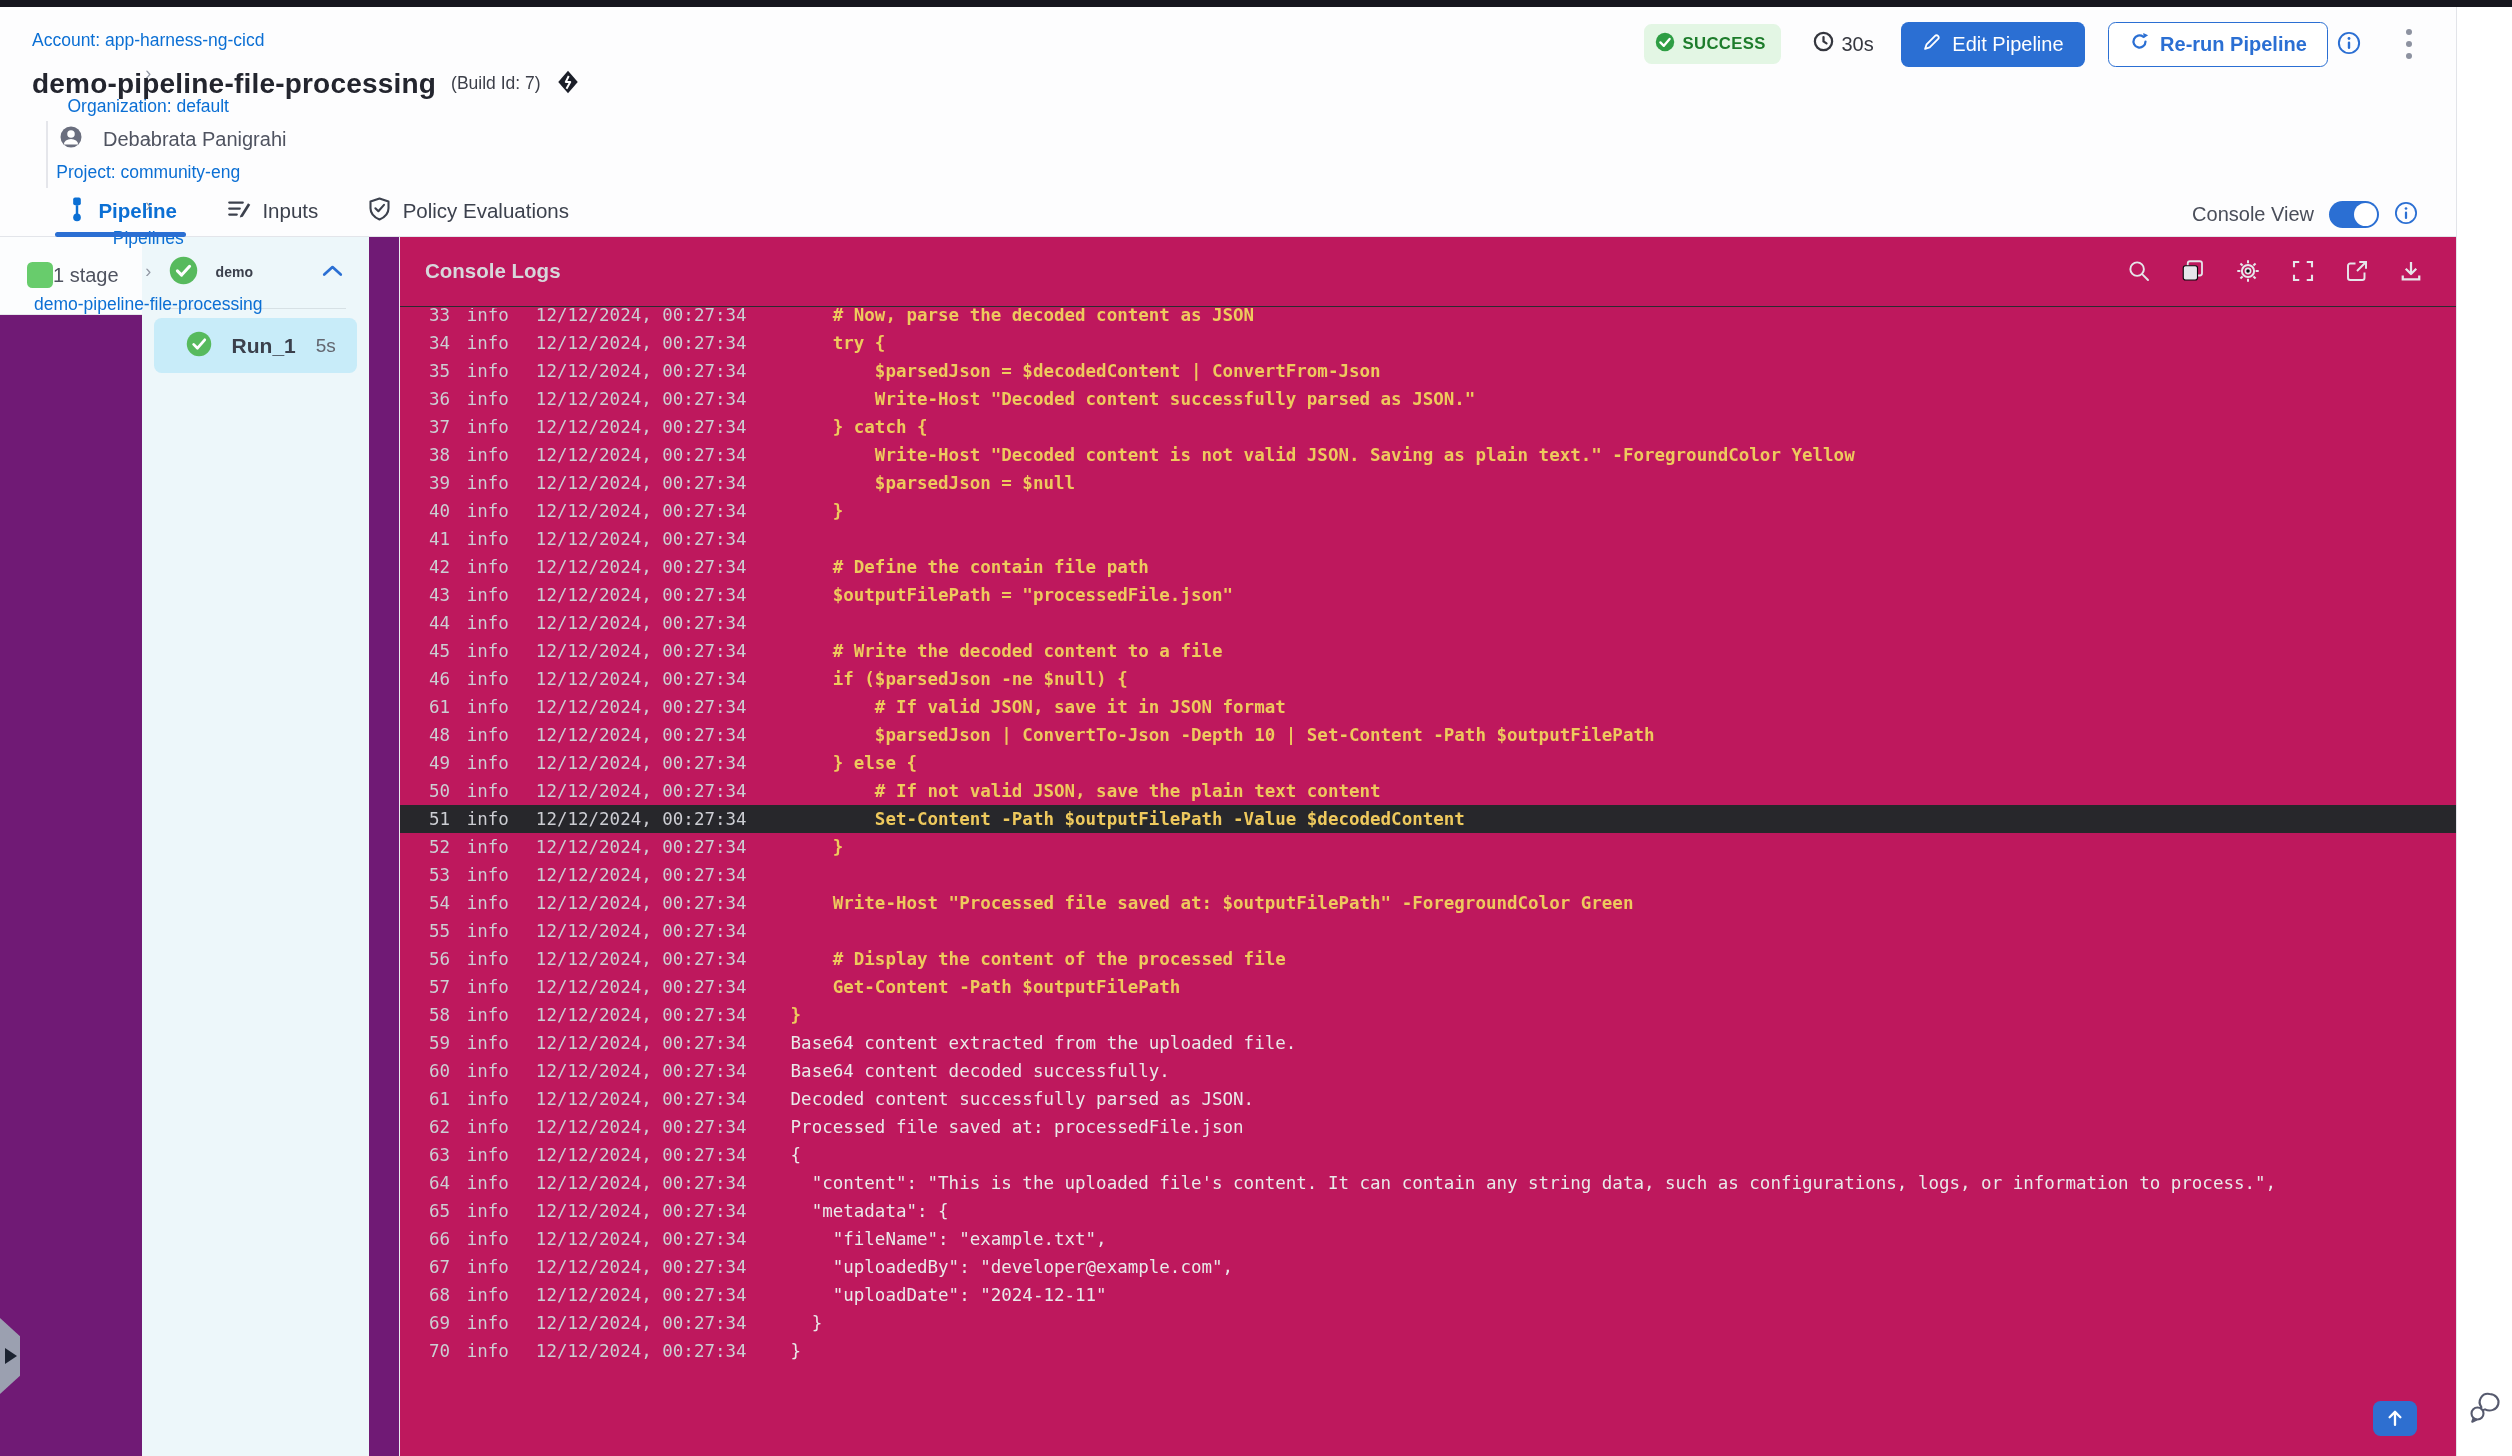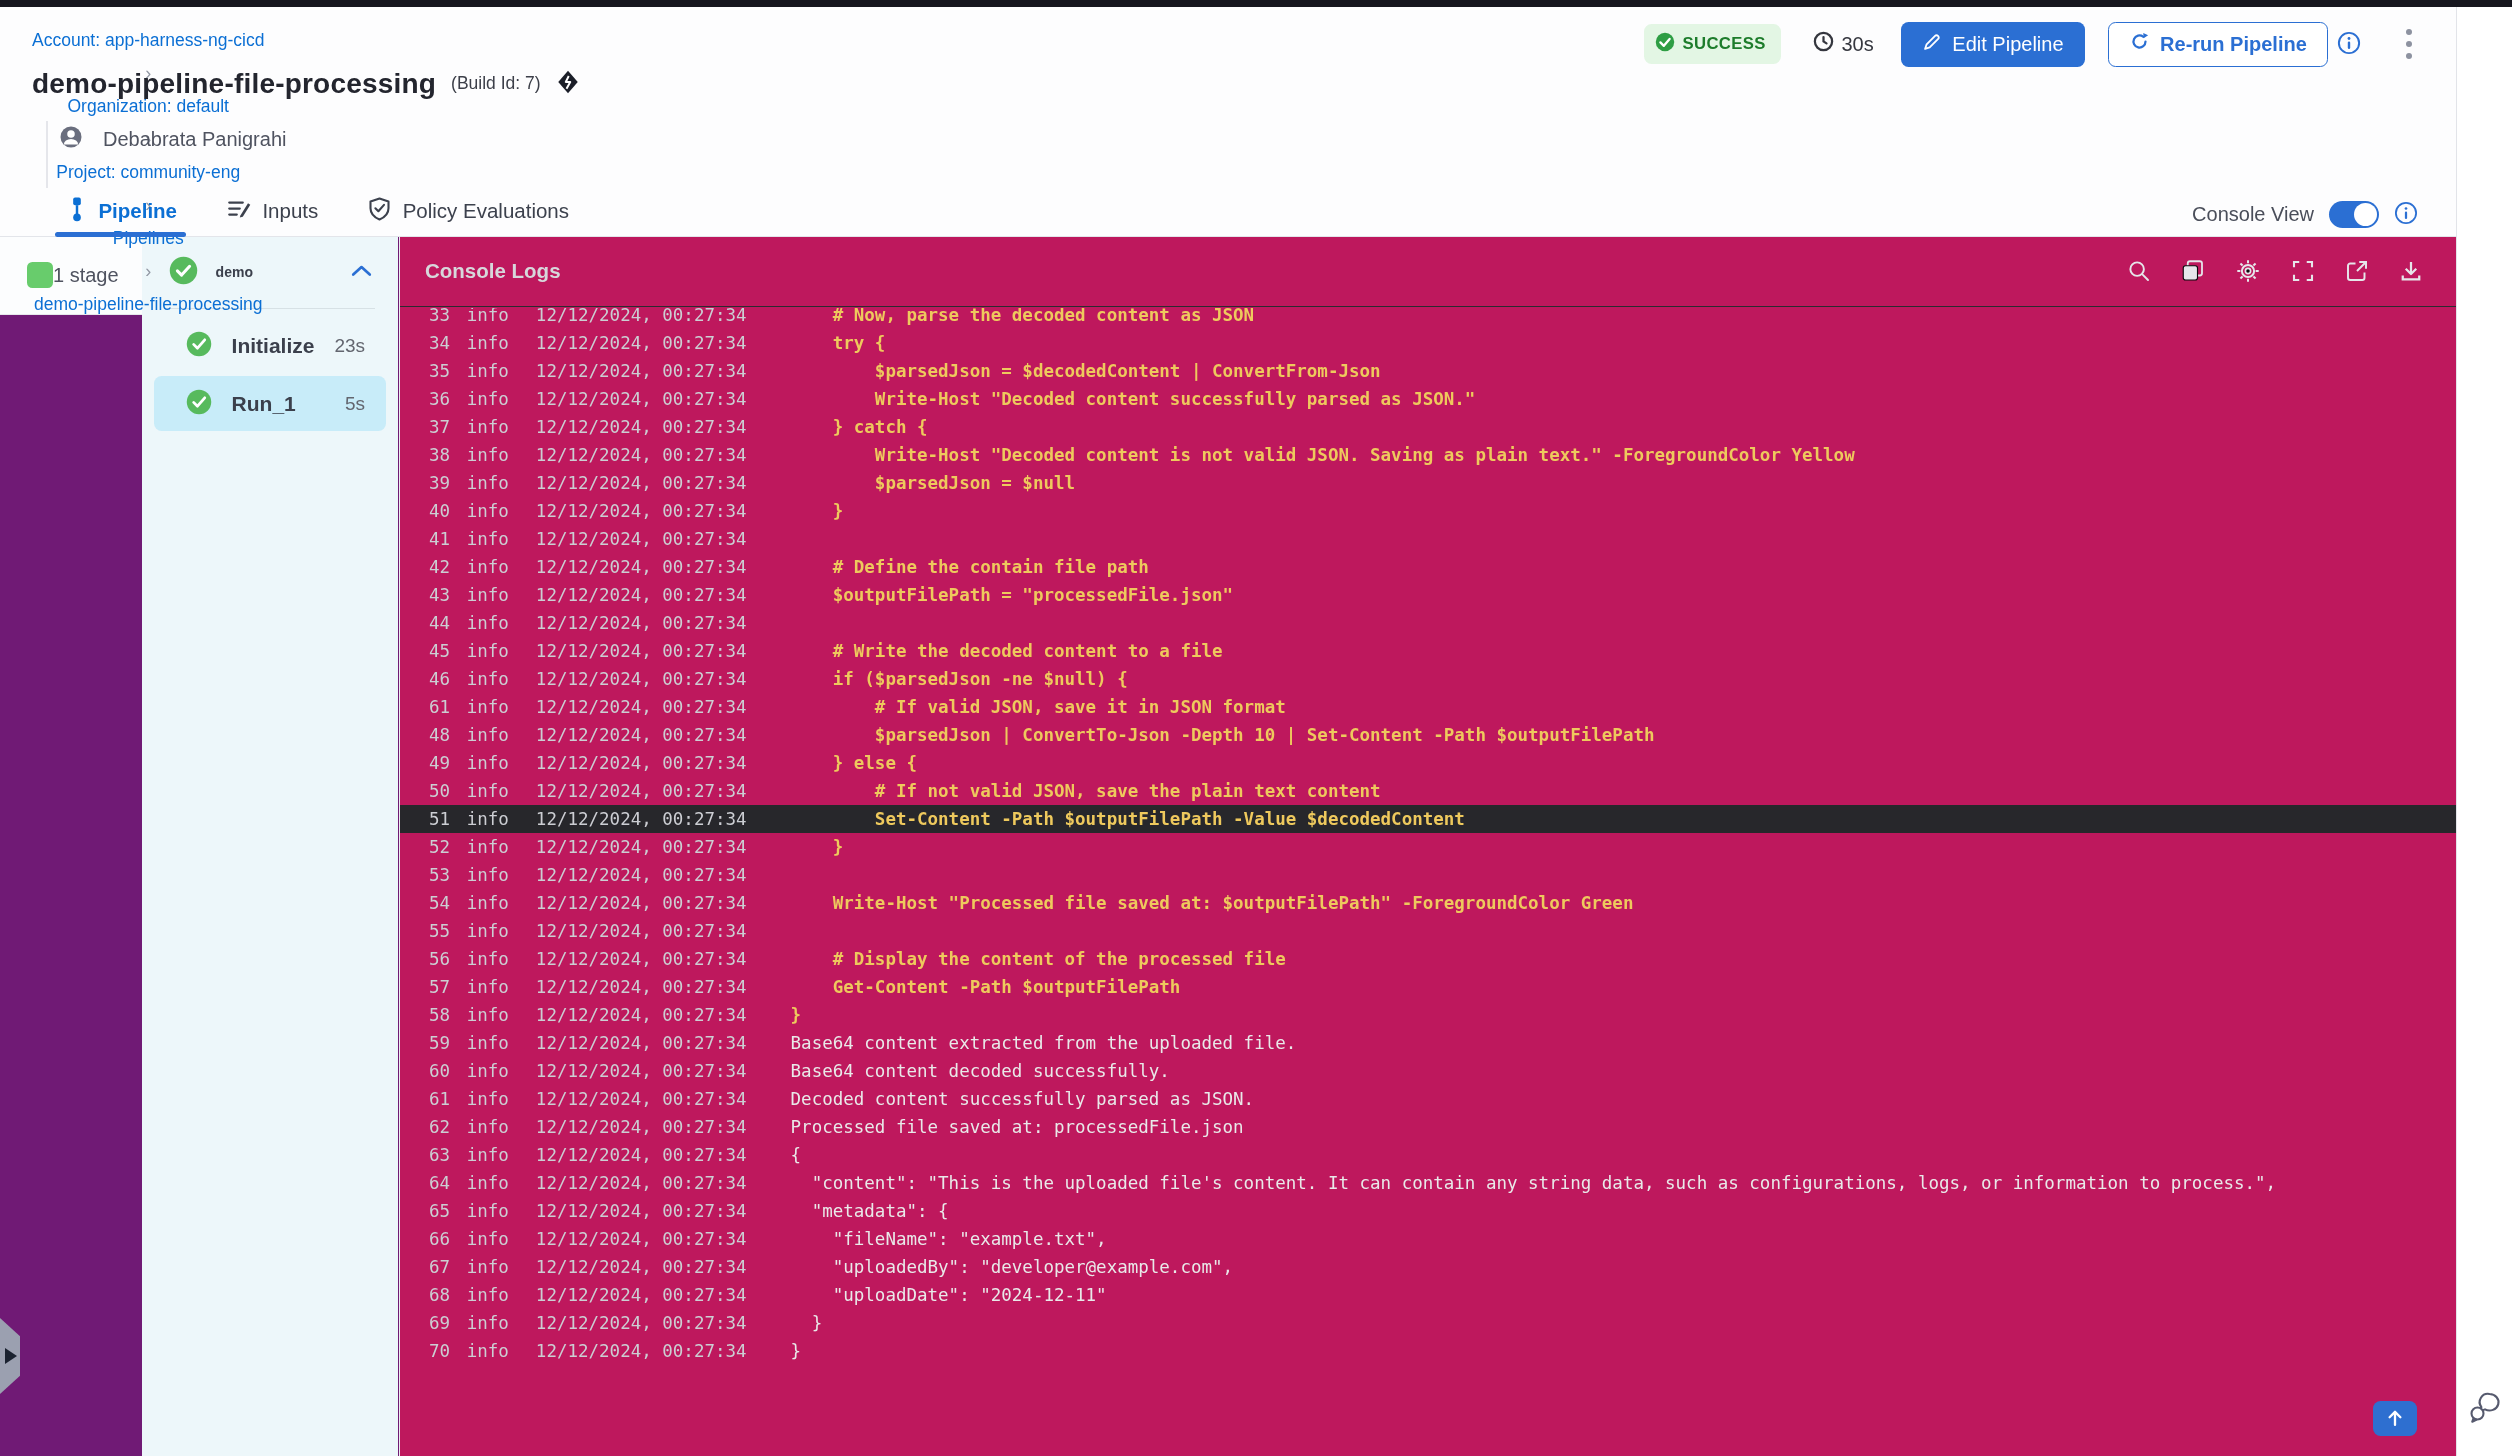--- a/index.html
+++ b/index.html
@@ -251,28 +251,20 @@
             </span>
             <span class="group-name">demo</span>
             <span>
               <svg width="21" height="13.7" viewBox="0 0 28 18">
                   <polyline points="3,14 14,4 25,14" fill="none" stroke="#2b6fd3" stroke-width="3.6" stroke-linecap="round" stroke-linejoin="round"></polyline>
                 </svg>
             </span>
           </div>
           <div class="group-divider"></div>
           <div id="steps">
-              <div class="step">
-                <span><svg width="26" height="26" viewBox="0 0 34 34">
-                    <circle cx="17" cy="17" r="16" fill="#57ba5d"></circle>
-                    <polyline points="10,17.5 15,22.5 24.5,11.5" fill="none" stroke="#fff" stroke-width="3.6" stroke-linecap="round" stroke-linejoin="round"></polyline>
-                  </svg></span>
-                <span class="step-name">Initialize</span>
-                <span class="step-dur">23s</span>
-              </div>
               <div class="step selected">
                 <span><svg width="26" height="26" viewBox="0 0 34 34">
                     <circle cx="17" cy="17" r="16" fill="#57ba5d"></circle>
                     <polyline points="10,17.5 15,22.5 24.5,11.5" fill="none" stroke="#fff" stroke-width="3.6" stroke-linecap="round" stroke-linejoin="round"></polyline>
                   </svg></span>
                 <span class="step-name">Run_1</span>
                 <span class="step-dur">5s</span>
               </div>
             </div>
         </div>

